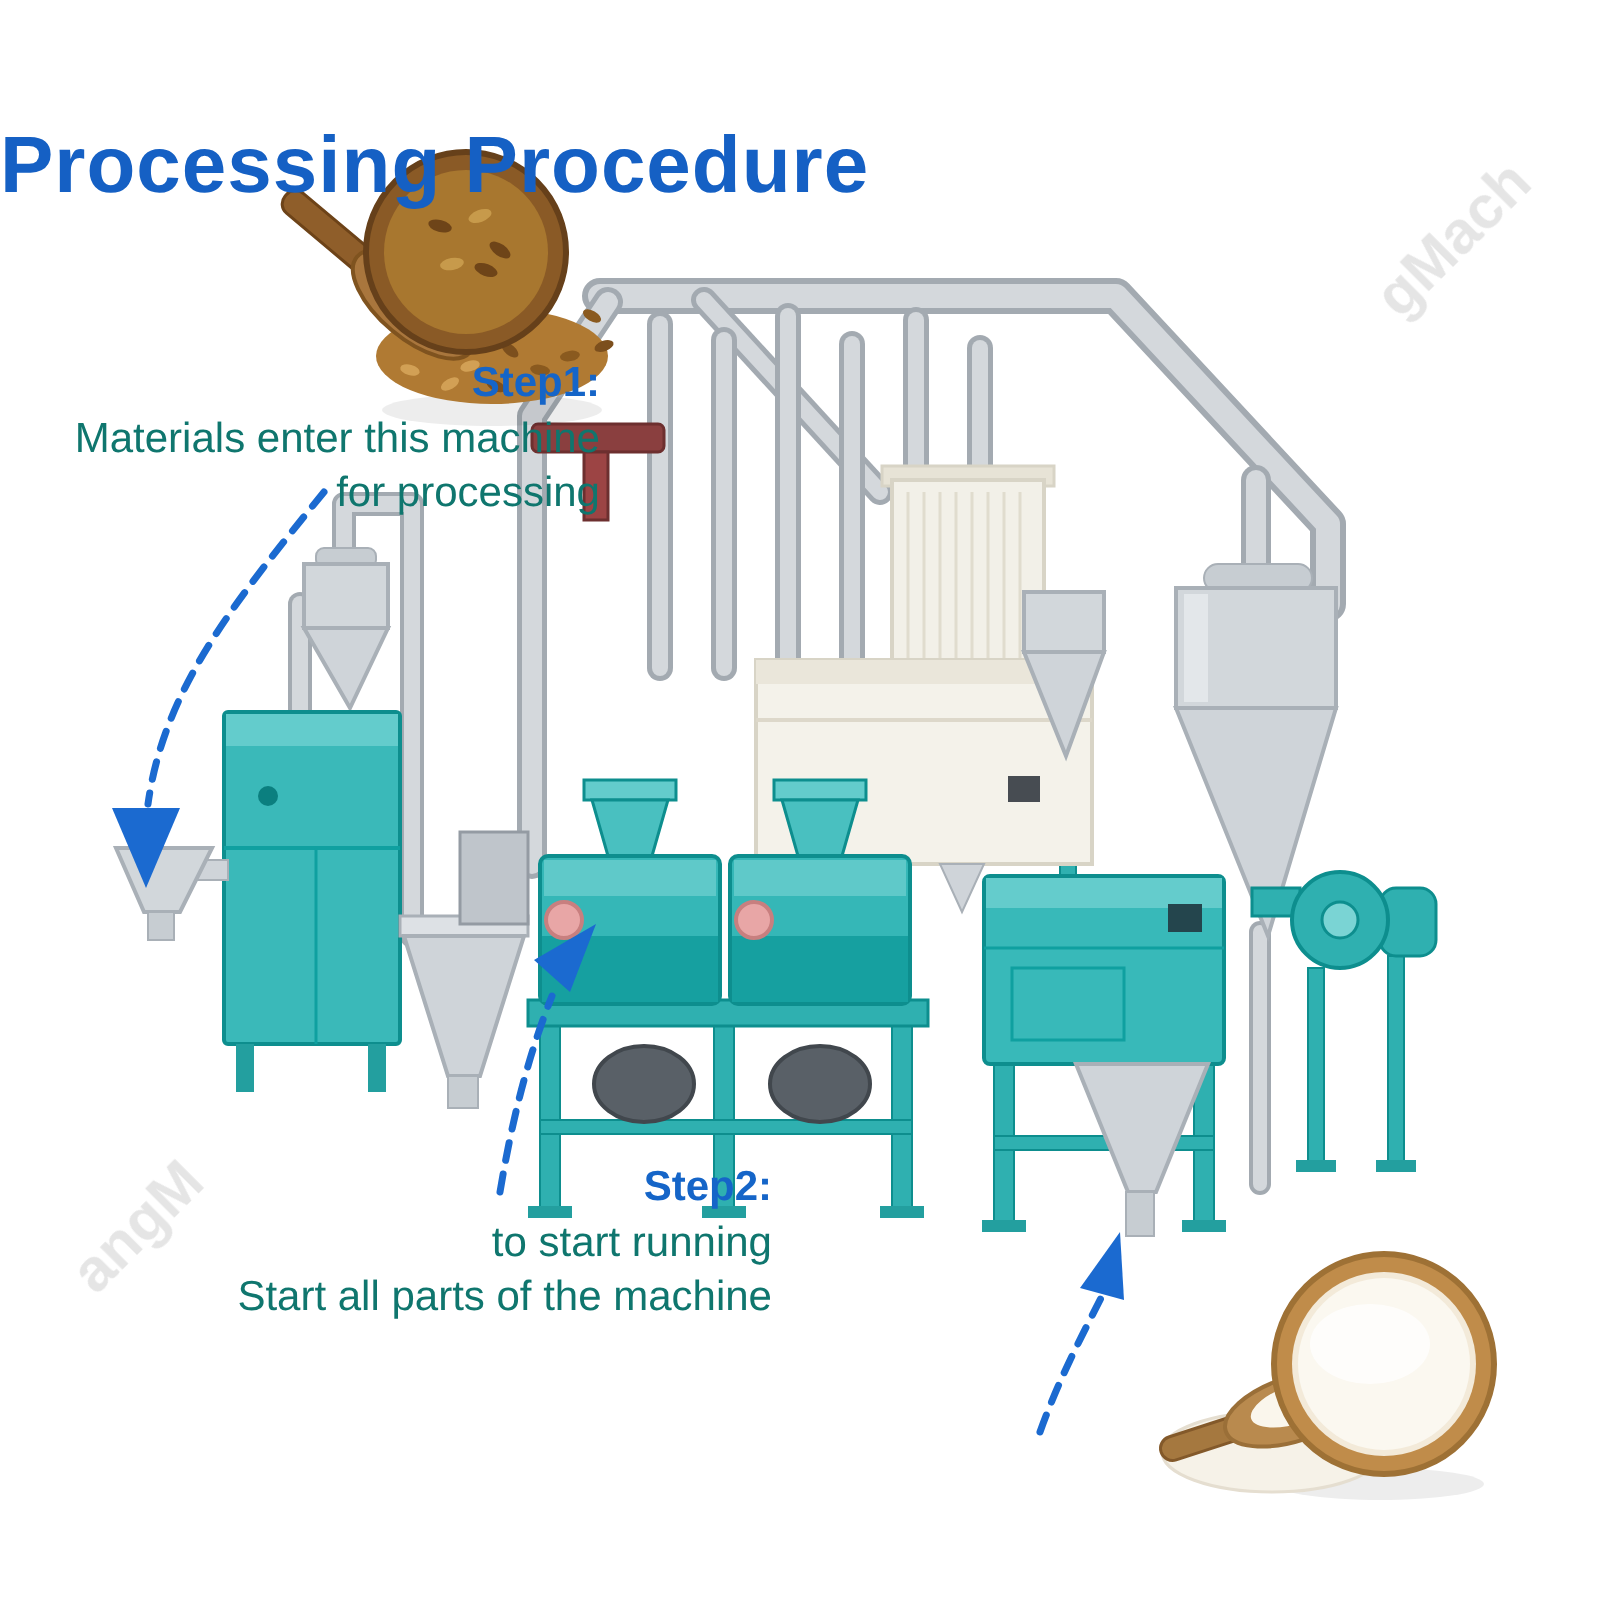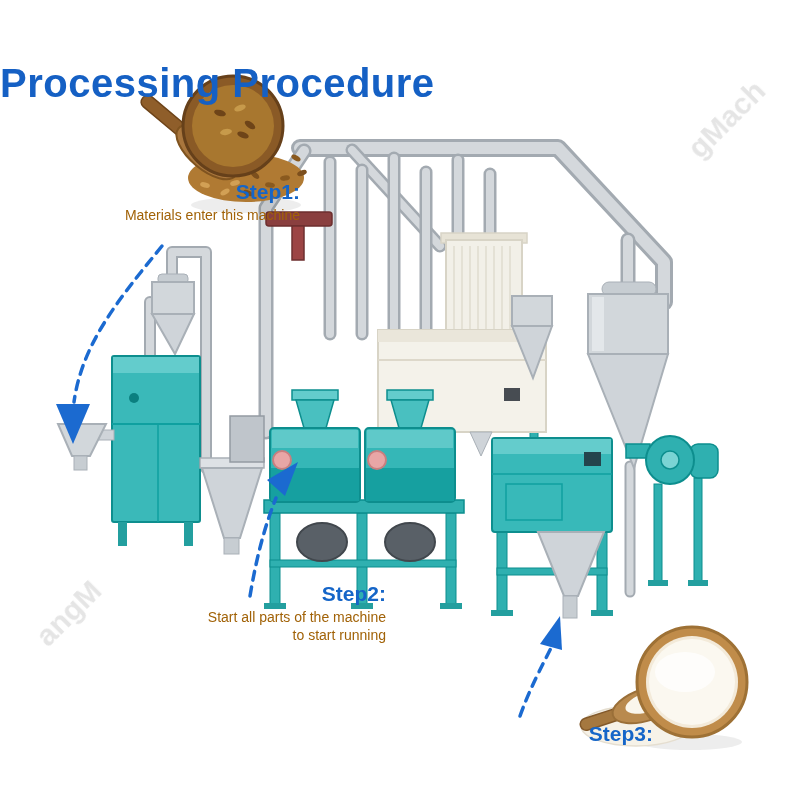--- a/index.html
+++ b/index.html
@@ -7,21 +7,21 @@
     width:800px;height:800px;position:relative;background:#ffffff;
     font-family:"Liberation Sans",sans-serif;overflow:hidden;
   }
   svg.scene{position:absolute;left:0;top:0}
   .title{
     position:absolute;top:34px;left:0;right:0;text-align:left;
     font-size:40px;font-weight:800;color:#1560c4;letter-spacing:.5px;
   }
   .step{position:absolute;text-align:right}
   .step .label{font-size:21px;font-weight:800;color:#1565c8;margin-bottom:3px}
-  .step .line{font-size:14px;color:#a16207;line-height:1.28}
+  .step .line{font-size:21px;color:#0f766e;line-height:1.28}
   #step1{left:28px;top:180px;width:272px}
   #step2{left:96px;top:582px;width:290px}
   #step3{left:368px;top:722px;width:285px}
 </style>
 </head>
 <body>
 
 <svg class="scene" width="800" height="800" viewBox="0 0 800 800">
 
   <g fill="none" stroke-linecap="round" stroke-linejoin="round">
@@ -246,23 +246,23 @@
     <path d="M520 716 C530 688, 542 666, 551 648" fill="none" stroke="#1b6ad0" stroke-width="3.5" stroke-dasharray="9 7" stroke-linecap="round"></path>
     <polygon points="560,616 562,650 540,644" fill="#1b6ad0"></polygon>
   </g>
 </svg>
 
 <h1 class="title">Processing Procedure</h1>
 
 <div class="step" id="step1">
   <div class="label">Step1:</div>
   <div class="line">Materials enter this machine</div>
+  <div class="line">for processing</div>
 </div>
 
 <div class="step" id="step2">
   <div class="label">Step2:</div>
+  <div class="line">to start running</div>
   <div class="line">Start all parts of the machine</div>
-  <div class="line">to start running</div>
 </div>
 
 <div class="step" id="step3">
-  <div class="label">Step3:</div>
 </div>
 
 </body></html>

